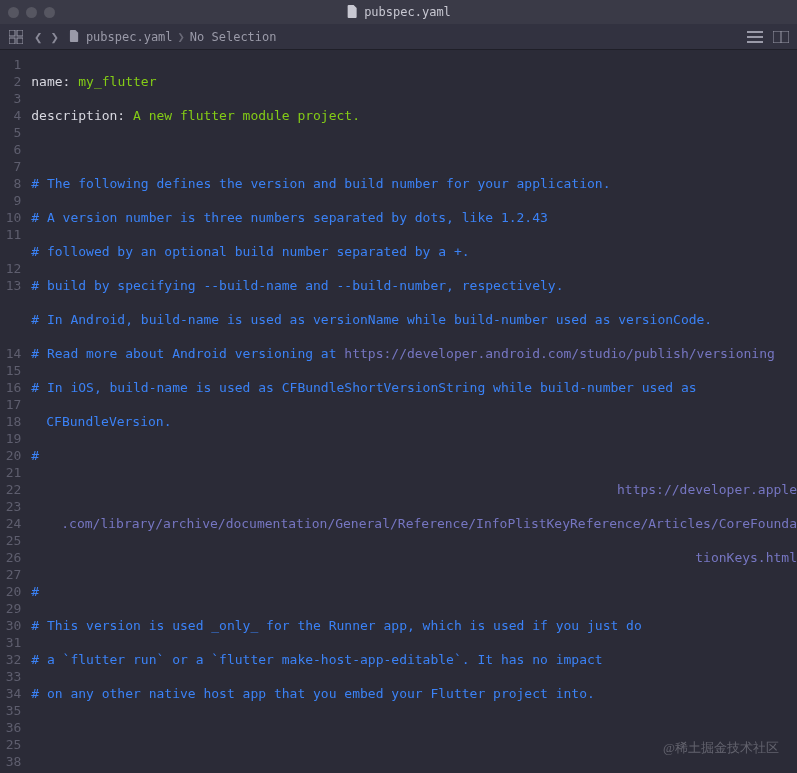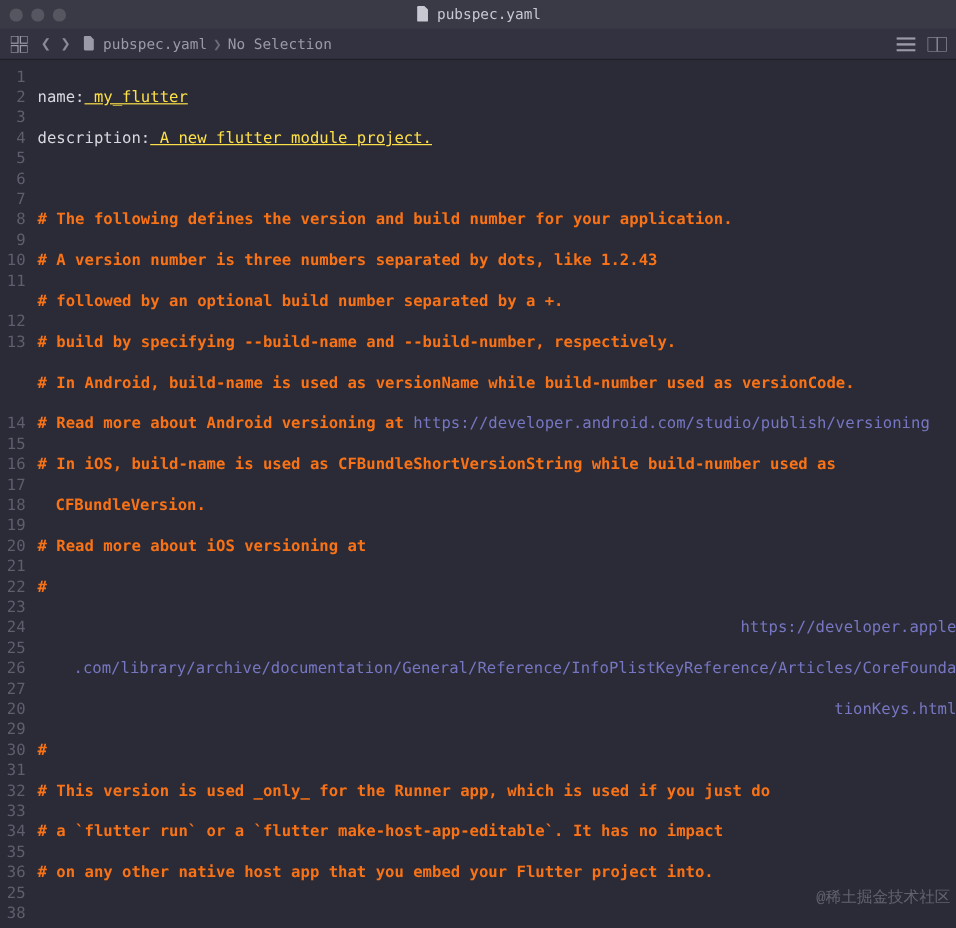--- a/index.html
+++ b/index.html
@@ -96,32 +96,32 @@
   flex: 1;
   padding-top: 6px;
   line-height: 17px;
   font-size: 13px;
   white-space: pre;
   position: relative;
 }
 .ln { height: 17px; }
 .cl { height: 17px; display: block; }
 .key { color: #d8d8e0; }
-.com { color: #f97316; font-weight: bold; }
+.com { color: #3b82f6; }
 .url { color: #7676c2; text-align: right; }
-.val { color: #fde047; text-decoration: underline; }
+.val { color: #84cc16; }
 .indent1 { padding-left: 15px; }
 .indent2 { padding-left: 30px; }
 .watermark {
   position: absolute;
   bottom: 16px;
-  right: 5px;
+  right: 18px;
   color: rgba(200,200,210,0.35);
   font-size: 13px;
-  font-family: Liberation Mono, monospace;
+  font-family: Liberation Serif, serif;
 }
 svg { display: block; }
 </style>
 </head>
 <body>
 
 <div class="titlebar">
   <div class="traffic-lights">
     <div class="traffic-light"></div>
     <div class="traffic-light"></div>
@@ -227,21 +227,20 @@
 <span class="cl"><span class="key">description:</span><span class="val"> A new flutter module project.</span></span>
 <span class="cl"></span>
 <span class="cl com"># The following defines the version and build number for your application.</span>
 <span class="cl com"># A version number is three numbers separated by dots, like 1.2.43</span>
 <span class="cl com"># followed by an optional build number separated by a +.</span>
 <span class="cl com"># build by specifying --build-name and --build-number, respectively.</span>
 <span class="cl com"># In Android, build-name is used as versionName while build-number used as versionCode.</span>
 <span class="cl"><span class="com"># Read more about Android versioning at </span><span class="url">https://developer.android.com/studio/publish/versioning</span></span>
 <span class="cl com"># In iOS, build-name is used as CFBundleShortVersionString while build-number used as</span>
 <span class="cl com indent1">CFBundleVersion.</span>
-<span class="cl com"># Read more about iOS versioning at</span>
 <span class="cl com">#</span>
 <span class="cl url indent2">https://developer.apple</span>
 <span class="cl url indent2">.com/library/archive/documentation/General/Reference/InfoPlistKeyReference/Articles/CoreFounda</span>
 <span class="cl url indent2">tionKeys.html</span>
 <span class="cl com">#</span>
 <span class="cl com"># This version is used _only_ for the Runner app, which is used if you just do</span>
 <span class="cl com"># a `flutter run` or a `flutter make-host-app-editable`. It has no impact</span>
 <span class="cl com"># on any other native host app that you embed your Flutter project into.</span>
 
 

